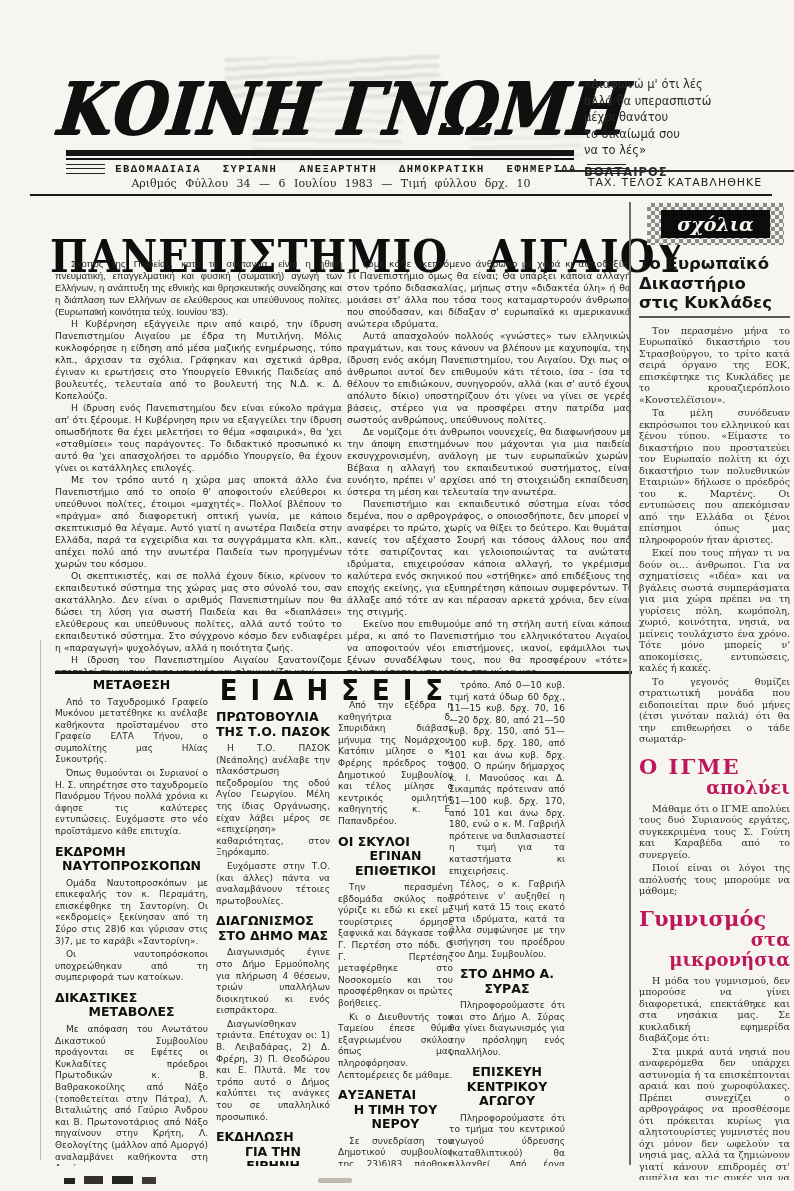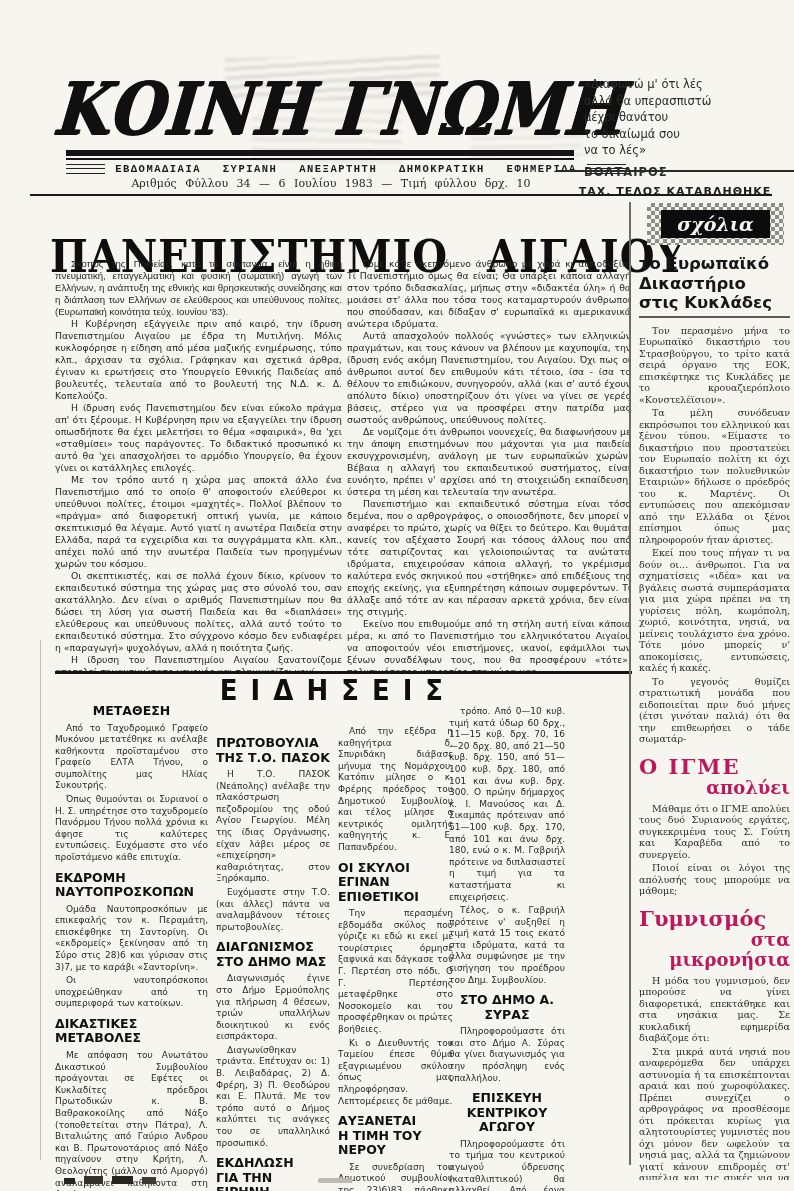--- a/index.html
+++ b/index.html
@@ -25,22 +25,22 @@
   .logo-bar2{position:absolute;left:66px;top:158px;width:508px;height:1.5px;background:#141414;}
   .quote{position:absolute;left:584px;top:76px;width:202px;font-size:11.5px;line-height:16.5px;color:#2b2b2b;}
   .quote .attr{font-weight:700;text-align:left;margin-top:5px;letter-spacing:1px;}
   .subtitle-row{position:absolute;left:66px;top:163px;width:560px;display:flex;align-items:center;gap:10px;font-family:Liberation Mono, monospace;}
   .bars{width:46px;height:8px;border-top:1.5px solid #222;border-bottom:1.5px solid #222;
         background:linear-gradient(transparent 0 3px,#222 3px 4.5px,transparent 4.5px);}
   .subtitle{flex:1;text-align:center;font-weight:700;font-size:10.5px;letter-spacing:1.5px;word-spacing:14px;color:#1c1c1c;white-space:nowrap;}
   .rule-right-seg{position:absolute;left:556px;top:170px;width:238px;height:1.5px;background:#2a2a2a;}
   .issue-row{position:absolute;left:96px;top:177px;width:470px;text-align:center;
              font-family:"DejaVu Serif",serif;font-size:11px;word-spacing:5px;color:#262626;white-space:nowrap;}
-  .postage{position:absolute;left:560px;top:185px;width:230px;text-align:center;
-           font-weight:700;font-size:11px;letter-spacing:1px;color:#1d1d1d;white-space:nowrap;}
+  .postage{position:absolute;left:560px;top:176px;width:230px;text-align:center;
+           font-weight:400;font-size:11px;letter-spacing:1px;color:#1d1d1d;white-space:nowrap;}
   .header-rule{position:absolute;left:30px;top:194px;width:742px;height:2px;background:#1a1a1a;}
   
   .headline{position:absolute;left:50px;top:204px;width:582px;text-align:center;
             font-family:"DejaVu Serif",serif;font-weight:700;font-size:40px;line-height:46px;
             letter-spacing:1px;word-spacing:24px;color:#0e0e0e;transform:scaleY(1.12);transform-origin:center top;white-space:nowrap;}
   .lead-col{position:absolute;top:258px;height:414px;overflow:hidden;
             font-size:9.3px;line-height:12px;text-align:justify;color:#272727;}
   .lead-col p{margin:0;text-indent:16px;}
   .lead-col-left{left:55px;width:287px;}
   .lead-col-right{left:347px;width:284px;}
@@ -56,28 +56,28 @@
   .side-title{margin-top:9px;text-align:left;font-weight:600;font-size:16.5px;line-height:19.5px;color:#161616;}
   .side-title-rule{height:2px;background:#5c5a54;margin:3px 0 7px;}
   .side-p{font-family:"DejaVu Serif",serif;font-size:9.5px;line-height:11.5px;text-align:justify;color:#2b2b2b;margin:0 0 2px;text-indent:13px;}
   .side-h{margin:10px 0 5px;color:#be185d;}
   .side-h .l1{font-family:"DejaVu Serif",serif;font-weight:700;font-size:21px;line-height:23px;letter-spacing:2px;}
   .side-h .l2{font-family:"DejaVu Serif",serif;font-weight:600;font-size:18px;line-height:20px;text-align:right;}
   .side-h.light .l1{font-weight:600;letter-spacing:0;}
   
   .news-title{position:absolute;left:212px;top:674px;width:252px;text-align:center;
               font-weight:700;font-size:26px;letter-spacing:13px;color:#0e0e0e;white-space:nowrap;transform:scaleY(1.08);transform-origin:left top;}
-  .ncol{position:absolute;overflow:hidden;font-size:9px;line-height:11.6px;text-align:justify;color:#2a2a2a;margin-top:26px;}
+  .ncol{position:absolute;overflow:hidden;font-size:9px;line-height:11.6px;text-align:justify;color:#2a2a2a;}
   .ncol p{margin:0 0 2px;text-indent:11px;}
   .ncol1{left:55px;top:678px;width:153px;height:488px;}
   .ncol2{left:216px;top:710px;width:114px;height:456px;}
   .ncol3{left:338px;top:700px;width:115px;height:466px;}
   .ncol4{left:449px;top:680px;width:116px;height:486px;}
   .nh{margin:7px 0 4px;font-weight:700;font-size:12.5px;line-height:14.5px;color:#101010;text-align:left;}
-  .nh .l2{text-align:left;}
+  .nh .l2{text-align:center;}
   .nh.center,.nh.center .l2{text-align:center;}
   .nh.first{margin-top:0;}
   .nh.single{text-align:center;}
   
   .bottom-marks{position:absolute;left:64px;top:1176px;display:flex;gap:9px;align-items:flex-end;}
   .bottom-marks i{display:block;background:#26241f;}
   .bm1{width:11px;height:6px;}.bm2{width:19px;height:8px;background:#34312b!important;}
   .bm3{width:21px;height:8px;}.bm4{width:14px;height:7px;background:#3d3a33!important;}
   .smudge{position:absolute;left:318px;top:1178px;width:34px;height:5px;background:#bdbab2;border-radius:2px;}
 </style>

